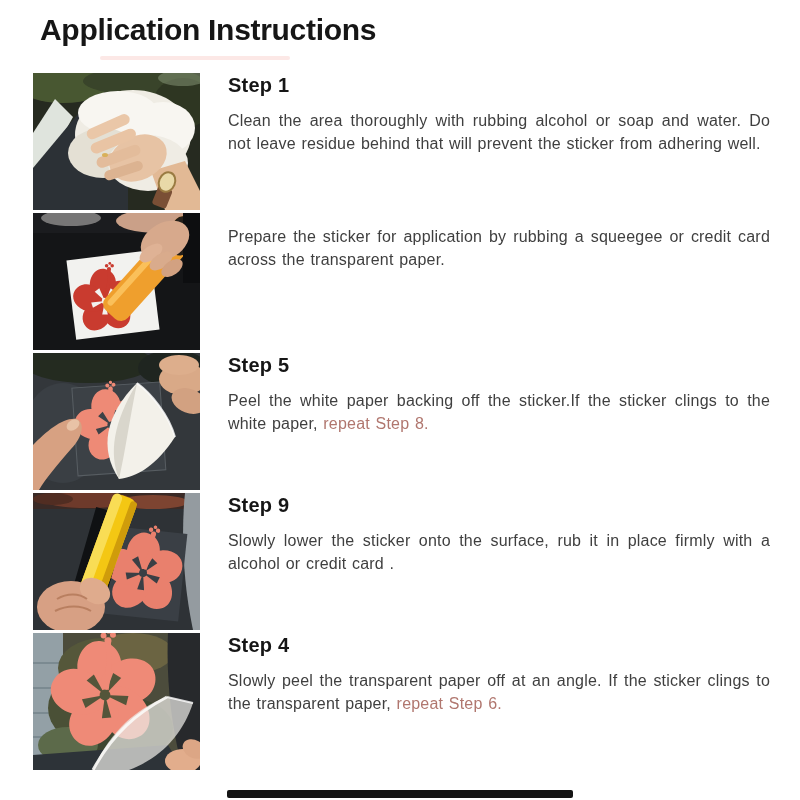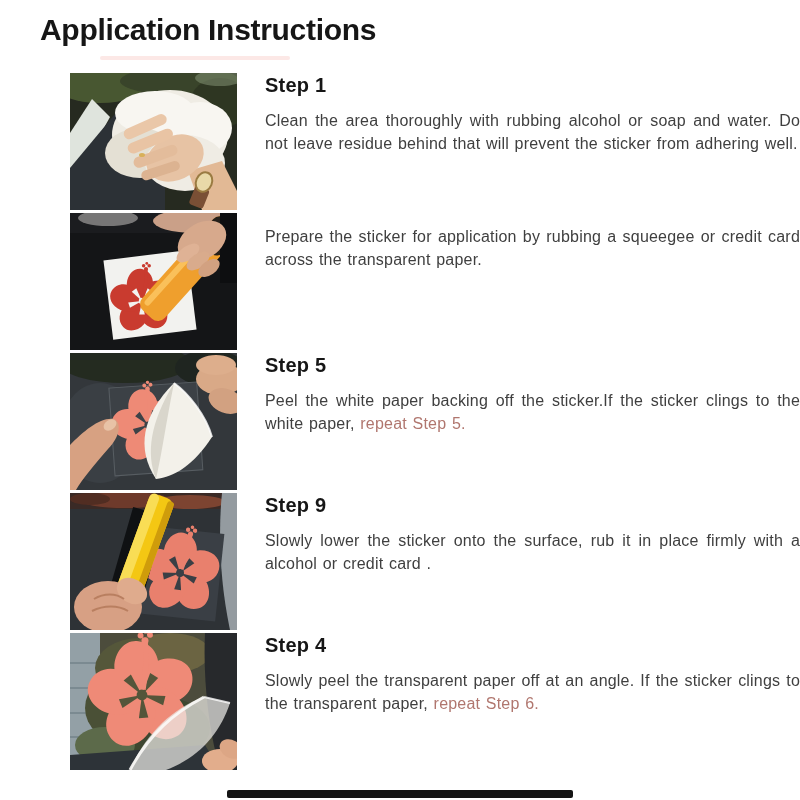--- a/index.html
+++ b/index.html
@@ -8,21 +8,21 @@
     font-family:"Liberation Sans","DejaVu Sans",sans-serif;overflow:hidden;
   }
   .page-title{
     margin:12px 0 0 40px;font-size:30px;line-height:36px;font-weight:700;
     color:var(--heading,#161616);letter-spacing:-.3px;
   }
   .title-smudge{
     position:absolute;left:100px;top:56px;width:190px;height:4px;
     background:rgba(240,150,140,.22);border-radius:2px;
   }
-  .rows{margin-top:25px;padding-left:37px;}
+  .rows{margin-top:25px;}
   .step-row{display:flex;margin:0 0 3px 33px;height:137px;}
   .photo{flex:0 0 167px;width:167px;height:137px;overflow:hidden;background:#222;}
   .photo svg{display:block;width:100%;height:100%;}
   .step-body{margin-left:28px;width:542px;}
   .step-label{
     font-size:20px;line-height:24px;font-weight:700;color:var(--heading,#161616);
     margin:0;letter-spacing:.2px;
   }
   .step-text{
     margin:12px 0 0 0;font-size:16px;line-height:23px;color:var(--body,#3f3f3f);
@@ -166,21 +166,21 @@
             <ellipse cx="146" cy="12" rx="20" ry="10" fill="#ddae8c"></ellipse>
           </g>
           <g>
             <path d="M0 137 L0 92 C14 78 30 64 44 66 C52 70 50 84 38 96 C26 110 12 126 6 137 Z" fill="#d7a182"></path>
             <ellipse cx="40" cy="72" rx="7" ry="5" fill="#e8c2a6" transform="rotate(-35 40 72)"></ellipse>
           </g>
         </svg>
       </div>
       <div class="step-body">
         <h2 class="step-label">Step 5</h2>
-        <p class="step-text"><span>Peel the white paper backing off the sticker.If the sticker clings to the white paper, </span><span class="highlight">repeat Step 5.</span></p>
+        <p class="step-text"><span>Peel the white paper backing off the sticker.If the sticker clings to the white paper, </span><span class="highlight">repeat Step 8.</span></p>
       </div>
     </div>
 
     <div class="step-row">
       <div class="photo">
         <svg viewBox="0 0 167 137" preserveAspectRatio="none">
           <rect width="167" height="137" fill="#2e3236"></rect>
           <g>
             <rect width="167" height="16" fill="#3a2a26"></rect>
             <ellipse cx="55" cy="7" rx="45" ry="8" fill="#6e3a2b"></ellipse>

